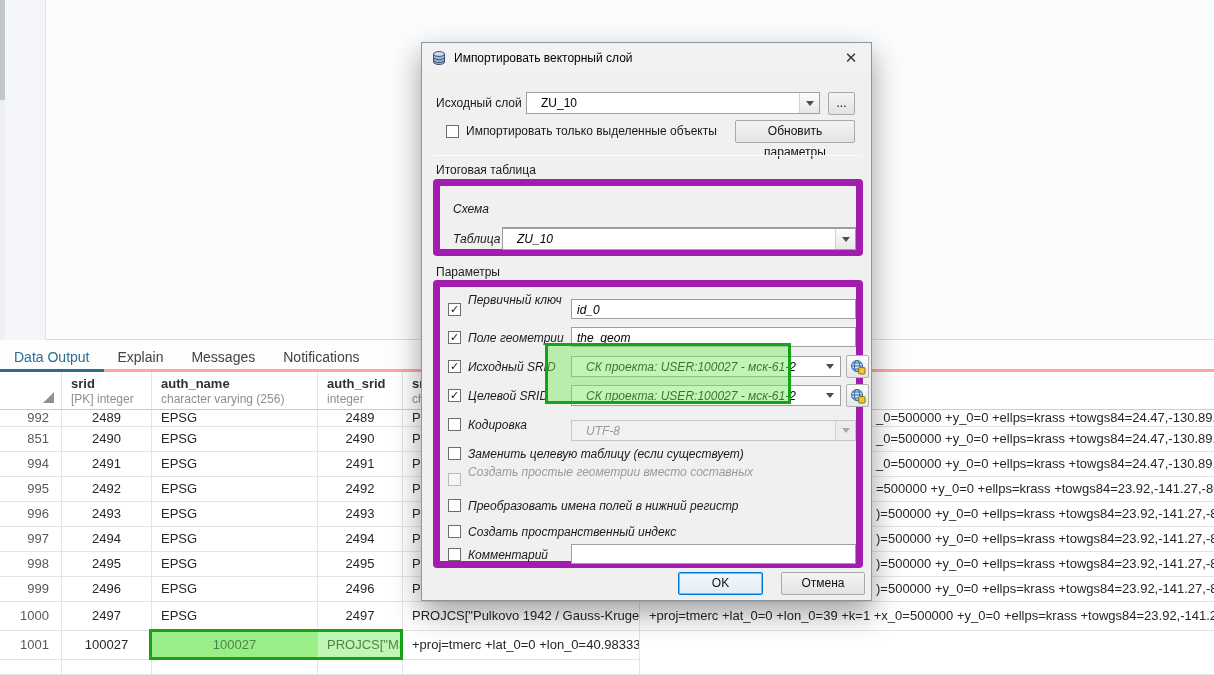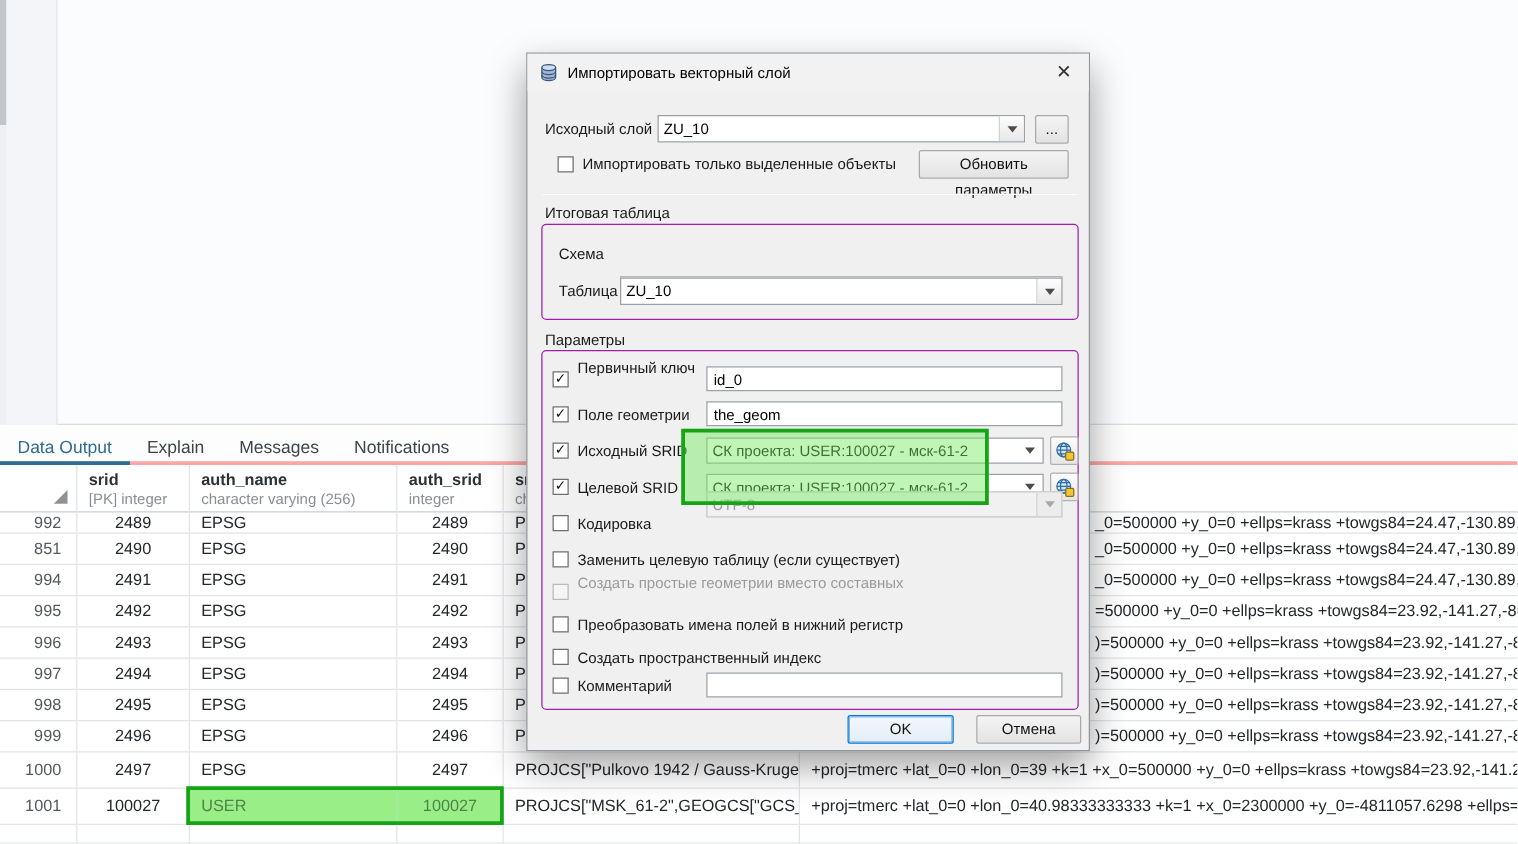--- a/index.html
+++ b/index.html
@@ -53,41 +53,41 @@
   .dlg-title { position:absolute; left:0; top:0; width:100%; height:30px;
                display:flex; align-items:center; padding:0 9px; background:#f2f2f2; }
   .dlg-title .ttl { margin-left:7px; font-size:12px; color:#000; }
   .dlg-close { margin-left:auto; font-size:15px; color:#333; cursor:pointer;
                width:22px; text-align:center; line-height:22px; }
 
   .lbl { position:absolute; font-size:12px; color:#1a1a1a; line-height:22px; white-space:nowrap; }
   .field { position:absolute; height:22px; background:#fff; border:1px solid #9aa0a6;
            font-size:12px; line-height:20px; padding:0 5px; white-space:nowrap; overflow:hidden; }
   .combo { display:flex; align-items:center; padding:0; }
-  .combo .val { flex:1; padding:0 4px; overflow:hidden; white-space:nowrap; }
+  .combo .val { flex:1; padding:0 14px; overflow:hidden; white-space:nowrap; }
   .combo .arrowbox { width:20px; align-self:stretch; display:flex; align-items:center;
                      justify-content:center; border-left:1px solid #d2d2d2;
                      background:linear-gradient(#fdfdfd,#e7e7e7); }
   .tri-down { width:0; height:0; border-left:4px solid transparent;
               border-right:4px solid transparent; border-top:5px solid #4c4c4c; }
   .combo.disabled { background:#f1f1f1; border-color:#c6c6c6; color:#9a9a9a; }
   .combo.disabled .arrowbox { background:#ececec; }
   .combo.disabled .tri-down { border-top-color:#a9a9a9; }
 
   .btn { position:absolute; height:23px; background:linear-gradient(#f4f4f4,#e3e3e3);
          border:1px solid #a9a9a9; font-size:12px; color:#111; text-align:center;
          line-height:21px; border-radius:2px; cursor:pointer; }
   .btn.default { border-color:#0078d7; box-shadow:inset 0 0 0 1px #7fb6e4; background:linear-gradient(#f2f7fc,#e3edf6); }
 
   .cb { position:absolute; width:13px; height:13px; background:#fff; border:1px solid #6d6d6d;
         font-size:11px; line-height:11px; text-align:center; color:#101010; cursor:pointer; }
   .cb.disabled { border-color:#b9b9b9; background:#f5f5f5; }
   .cb span { font-weight:700; }
 
-  .groupbox { position:absolute; border:1px solid #a21caf; border-radius:4px; background:transparent; }
+  .groupbox { position:absolute; border:7px solid #a21caf; border-radius:4px; background:transparent;font-style:italic; }
   .hline { position:absolute; height:1px; background:#d6d6d6; border-bottom:1px solid #fbfbfb; }
   .gray-text { color:#9a9a9a !important; }
 
   .iconbtn { position:absolute; width:23px; height:23px; border:1px solid #b0b0b0; border-radius:2px;
              background:linear-gradient(#fdfdfd,#e6e6e6); display:flex; align-items:center;
              justify-content:center; cursor:pointer; }
 
   
   .annot { position:absolute; border:3px solid #17a317; background:rgba(122,234,101,0.48); z-index:8; }
 </style>
@@ -215,21 +215,20 @@
       <div class="gc num">2497</div>
       <div class="gc">EPSG</div>
       <div class="gc num">2497</div>
       <div class="gc">PROJCS["Pulkovo 1942 / Gauss-Kruger C...</div>
       <div class="gc">+proj=tmerc +lat_0=0 +lon_0=39 +k=1 +x_0=500000 +y_0=0 +ellps=krass +towgs84=23.92,-141.27,-80.9,0,0</div>
     </div>
 
     <div class="grow h29">
       <div class="gc rownum">1001</div>
       <div class="gc num">100027</div>
-      <div class="gc hl-cell">USER</div>
       <div class="gc num hl-cell">100027</div>
       <div class="gc">PROJCS["MSK_61-2",GEOGCS["GCS_Pulko...</div>
       <div class="gc">+proj=tmerc +lat_0=0 +lon_0=40.98333333333 +k=1 +x_0=2300000 +y_0=-4811057.6298 +ellps=krass +un</div>
     </div>
 
     <div class="grow h15">
       <div class="gc"></div>
       <div class="gc"></div>
       <div class="gc"></div>
       <div class="gc"></div>
@@ -325,21 +324,21 @@
         <svg width="16" height="16" viewBox="0 0 16 16">
           <circle cx="7" cy="7" r="5.5" fill="#cfe6f8" stroke="#2e6da0"></circle>
           <ellipse cx="7" cy="7" rx="2.6" ry="5.5" fill="none" stroke="#2e6da0"></ellipse>
           <path d="M1.5 7 h11 M2.3 4 h9.4 M2.3 10 h9.4" stroke="#2e6da0" fill="none"></path>
           <rect x="8.6" y="8.6" width="6.4" height="6.4" rx="1" fill="#f0c53a" stroke="#8a7014"></rect>
         </svg>
       </div>
 
       <div class="cb" style="left:8px; top:131px;"></div>
       <div class="lbl" style="left:28px; top:127px;">Кодировка</div>
-      <div class="field combo disabled" style="left:131px; top:112px; width:285px; height:21px;">
+      <div class="field combo disabled" style="left:131px; top:133px; width:285px; height:21px;">
         <span class="val gray-text">UTF-8</span>
         <span class="arrowbox">
             <span class="tri-down"></span>
           </span>
       </div>
 
       <div class="cb" style="left:8px; top:160px;"></div>
       <div class="lbl" style="left:28px; top:156px;">Заменить целевую таблицу (если существует)</div>
 
       <div class="cb disabled" style="left:8px; top:186px;"></div>

